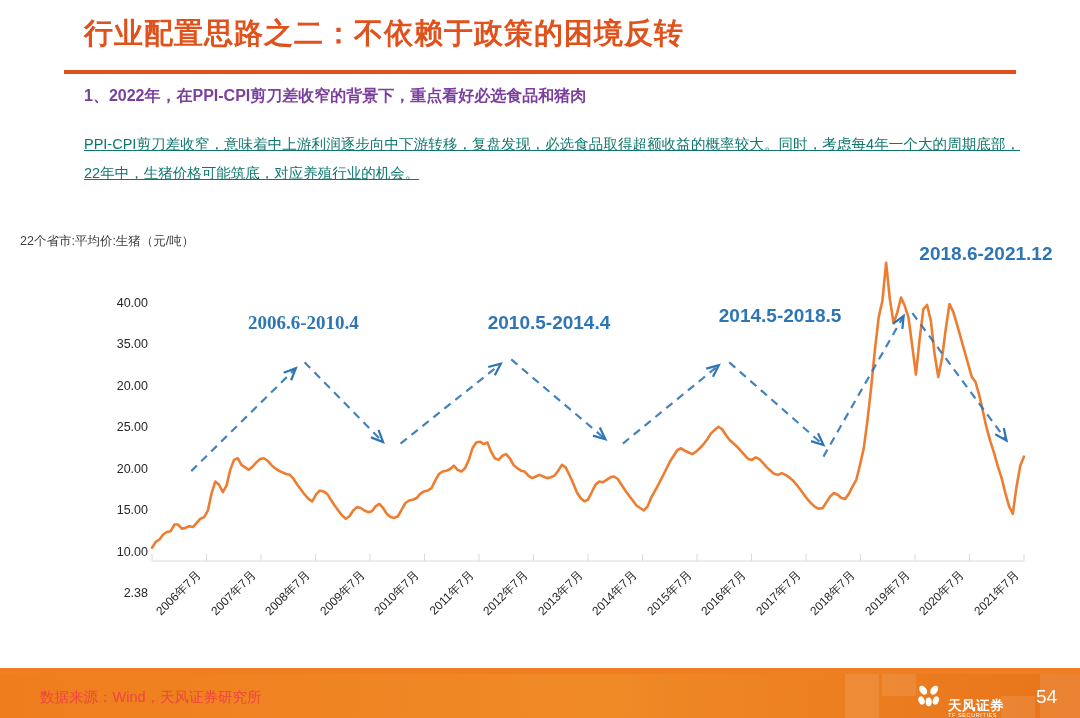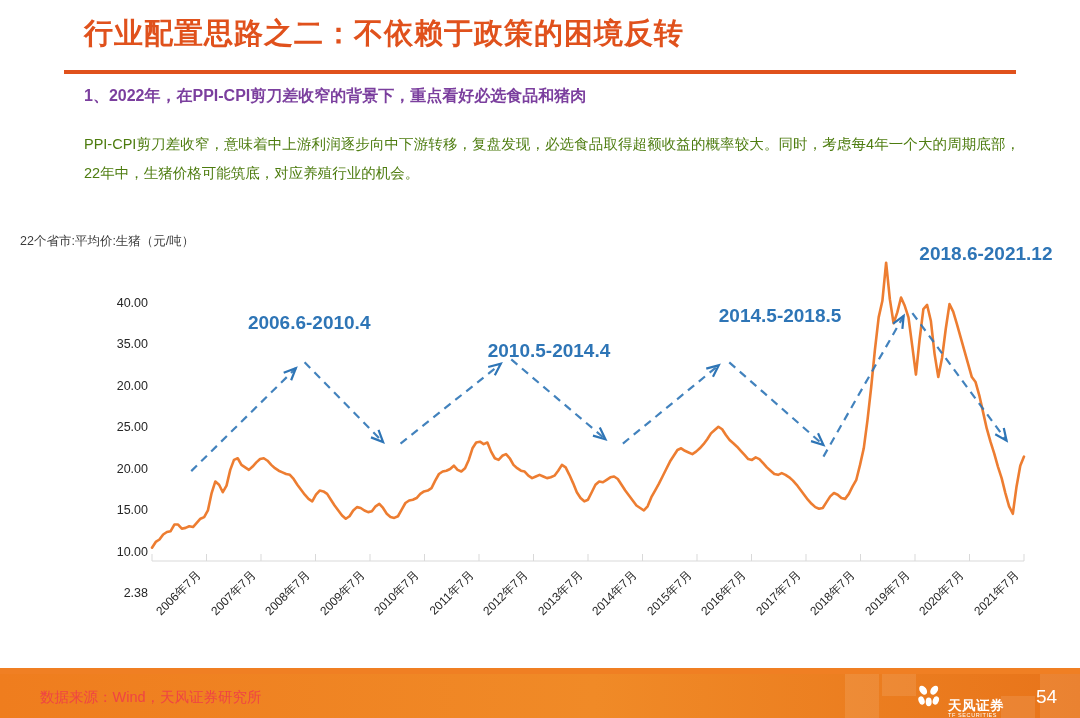--- a/index.html
+++ b/index.html
@@ -23,23 +23,24 @@
     width:952px; height:4px; background:#E0511C;
   }
   .subtitle{
     position:absolute; left:84px; top:86px;
     font-size:16px; font-weight:bold;
     color:#7B3F9E; white-space:nowrap;
   }
   .body-text{
     position:absolute; left:84px; top:130px;
     width:936px;
-    font-size:14.5px; color:#4d7c0f;
+    font-size:14.5px; color:#0f766e;
     line-height:2.0;
     text-align:justify;
+    text-decoration:underline;
   }
 
   
   .chart-wrap{
     position:absolute; left:0px; top:225px;
     width:1080px; height:420px;
   }
   .chart-title{
     position:absolute; left:0; top:8px; width:1080px;
     text-align:left; font-size:12.5px; color:#3b3b3b;padding-left:40px;
@@ -179,22 +180,22 @@
       <div class="x-lab" style="left: 477.25px;">2014年7月</div>
       <div class="x-lab" style="left: 531.75px;">2015年7月</div>
       <div class="x-lab" style="left: 586.25px;">2016年7月</div>
       <div class="x-lab" style="left: 640.75px;">2017年7月</div>
       <div class="x-lab" style="left: 695.25px;">2018年7月</div>
       <div class="x-lab" style="left: 749.75px;">2019年7月</div>
       <div class="x-lab" style="left: 804.25px;">2020年7月</div>
       <div class="x-lab" style="left: 858.75px;">2021年7月</div>
     </div>
   <div id="cyclabels">
-      <div class="cyc-lab" style="left: 247.92px; top: 87px;">2006.6-2010.4</div>
-      <div class="cyc-lab" style="left: 487.72px; top: 87px; margin-top: 28px;">2010.5-2014.4</div>
+      <div class="cyc-lab" style="left: 247.92px; top: 87px; font-family: Liberation Serif, serif;">2006.6-2010.4</div>
+      <div class="cyc-lab" style="left: 487.72px; top: 87px;">2010.5-2014.4</div>
       <div class="cyc-lab" style="left: 718.8px; top: 80px;">2014.5-2018.5</div>
       <div class="cyc-lab" style="left: 919.36px; top: 18px;">2018.6-2021.12</div>
     </div>
 </div>
 
 <div class="footer-thin"></div>
 <div class="footer-bar">
   <div class="fsq" style="left:845px;top:0;width:34px;height:44px;"></div>
   <div class="fsq" style="left:882px;top:0;width:34px;height:22px;"></div>
   <div class="fsq" style="left:1001px;top:22px;width:34px;height:22px;"></div>

